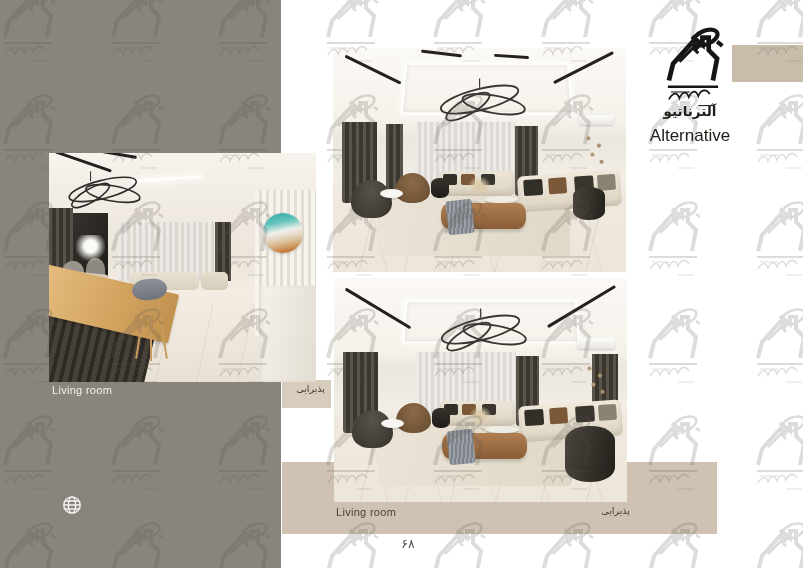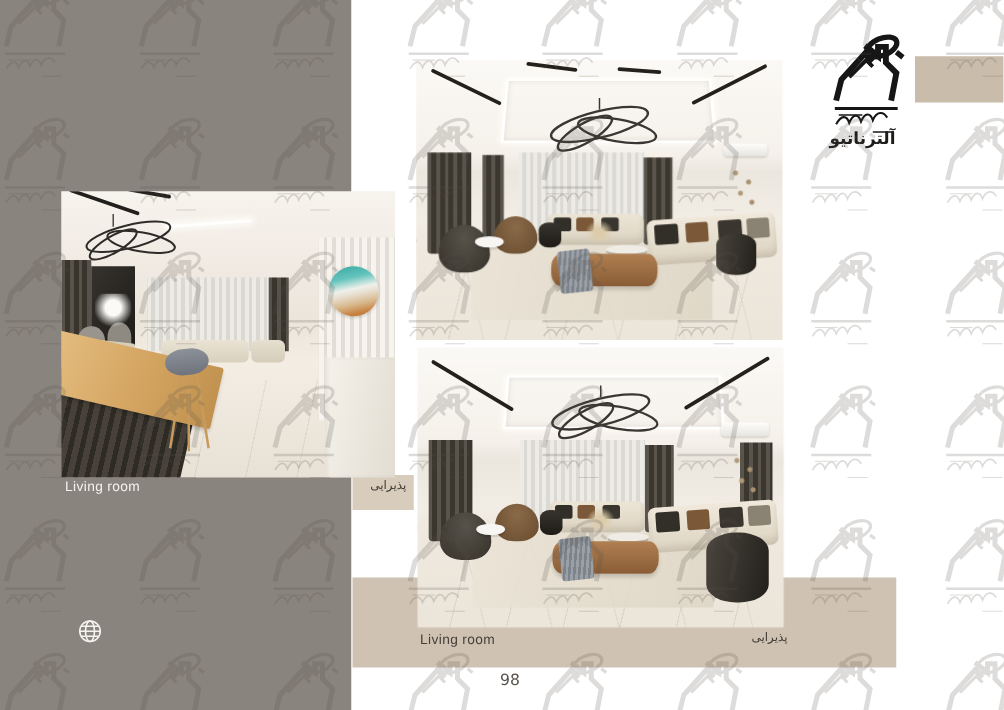--- a/index.html
+++ b/index.html
@@ -266,30 +266,31 @@
       <path d="M12,52 L16,36 L34,16 L40,22" stroke-width="4.5"></path>
       <path d="M34,10 L44,18 L44,11 L50,11 L50,23 L58,31 L54,52" stroke-width="4.5"></path>
       <path d="M22,34 L35,21 L40,26" stroke-width="3"></path>
       <path d="M11,58 H59" stroke-width="2.2"></path>
       <path d="M14,63 h18" stroke-width="1"></path>
       <path d="M12,70 c4,-7 8,-7 10,-1 c3,-7 7,-7 9,-1 c3,-7 7,-7 9,-1 c3,-7 8,-7 11,-2" stroke-width="1.6"></path>
       <path d="M40,76 h16" stroke-width="1"></path>
     </svg>
   </div>
   <div class="abs brand-fa">آلترناتیو</div>
+  <div class="abs brand-en">Alternative</div>
 
   <div class="abs footer">
     <svg width="20" height="20" viewBox="0 0 20 20" fill="none" stroke="#f6f4f1" stroke-width="1.3">
       <circle cx="10" cy="10" r="8.2"></circle>
       <ellipse cx="10" cy="10" rx="3.6" ry="8.2"></ellipse>
       <path d="M1.8,10 H18.2 M2.9,6 H17.1 M2.9,14 H17.1"></path>
     </svg>
   </div>
 
-  <div class="abs page-number">98</div>
+  <div class="abs page-number">۶۸</div>
 
   <div class="abs wm-layer">
       <div class="wm" style="left: -7px; top: -15px;">
   <svg viewBox="0 0 70 84" fill="none" stroke="currentColor">
     <ellipse cx="47" cy="11" rx="12" ry="6.5" stroke-width="2.5" transform="rotate(-22 47 11)"></ellipse>
     <path d="M58,15 l4,3" stroke-width="2.5"></path>
     <path d="M12,52 L16,36 L34,16 L40,22" stroke-width="4"></path>
     <path d="M34,10 L44,18 L44,11 L50,11 L50,23 L58,31 L54,52" stroke-width="4"></path>
     <path d="M22,34 L35,21 L40,26" stroke-width="2.5"></path>
     <path d="M11,58 H59" stroke-width="2"></path>

